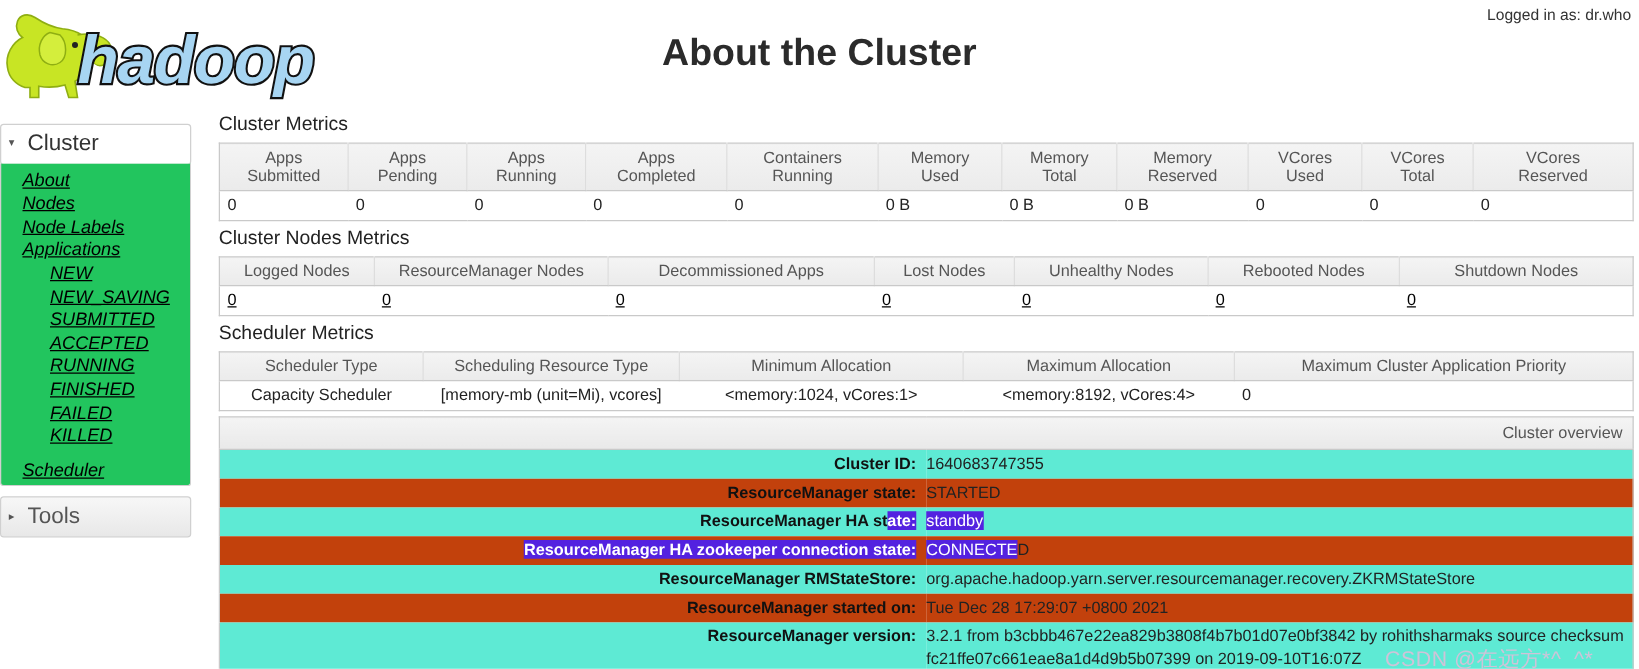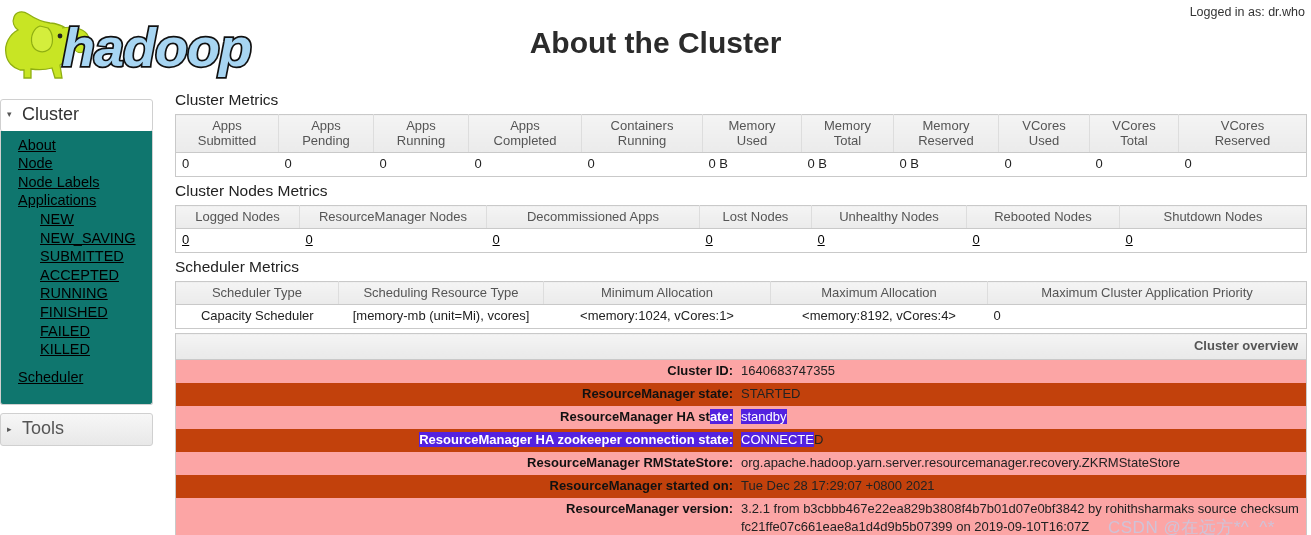--- a/index.html
+++ b/index.html
@@ -73,23 +73,24 @@
     font-size: 9px;
     color: #555;
     line-height: 1;
     display: inline-block;
     width: 8px;
   }
   .nav-list {
     border: 1px solid #d0d0d0;
     border-top: none;
     border-radius: 0 0 3px 3px;
-    background: #0f766e;
-    padding: 5px 0 18px 0;
+    background: #22c55e;
+    padding: 5px 0 2px 0;
     margin-top: -1px;
+    font-style: italic;
   }
   .nav-link {
     display: block;
     font-size: 14.5px;
     color: #000;
     text-decoration: underline;
     padding: 1px 0 1px 17px;
     line-height: 16.6px;
     white-space: nowrap;
   }
@@ -145,21 +146,21 @@
     width: 1132px;
     border-collapse: collapse;
     font-size: 13px;
     border: 1px solid #c9c9c9;
     table-layout: fixed;
   }
   table.overview thead th {
     background: linear-gradient(to bottom, #f4f4f4 0%, #e9e9e9 100%);
     border-bottom: 1px solid #c9c9c9;
     color: #555;
-    font-weight: bold;
+    font-weight: normal;
     text-align: right;
     padding: 4px 8px 5px 6px;
     line-height: 16px;
     margin-top: 48px;
   }
   table.overview td.key {
     width: 291px;
     text-align: right;
     font-weight: bold;
     color: #111;
@@ -169,21 +170,21 @@
   }
   table.overview td.val {
     text-align: left;
     color: #222;
     padding: 2px 6px 3px 0px;
     line-height: 18px;
     vertical-align: top;
     word-break: break-word;
   }
   table.overview tr.alt td { background: #c2410c; }
-  table.overview tr td { background: #fca5a5; }
+  table.overview tr td { background: #5eead4; }
 
   
   .sel {
     background: #5322e0;
     color: #ffffff;
   }
 
   
   #watermark {
     position: absolute;
@@ -234,21 +235,21 @@
 
   <div id="sidebar">
 
     <div class="nav-section">
       <div class="nav-head open">
         <span class="tri">▾</span>
         <span>Cluster</span>
       </div>
       <div class="nav-list">
         <a class="nav-link" href="#">About</a>
-        <a class="nav-link" href="#">Node</a>
+        <a class="nav-link" href="#">Nodes</a>
         <a class="nav-link" href="#">Node Labels</a>
         <a class="nav-link" href="#">Applications</a>
         <a class="nav-link sub" href="#">NEW</a>
         <a class="nav-link sub" href="#">NEW_SAVING</a>
         <a class="nav-link sub" href="#">SUBMITTED</a>
         <a class="nav-link sub" href="#">ACCEPTED</a>
         <a class="nav-link sub" href="#">RUNNING</a>
         <a class="nav-link sub" href="#">FINISHED</a>
         <a class="nav-link sub" href="#">FAILED</a>
         <a class="nav-link sub" href="#">KILLED</a>

